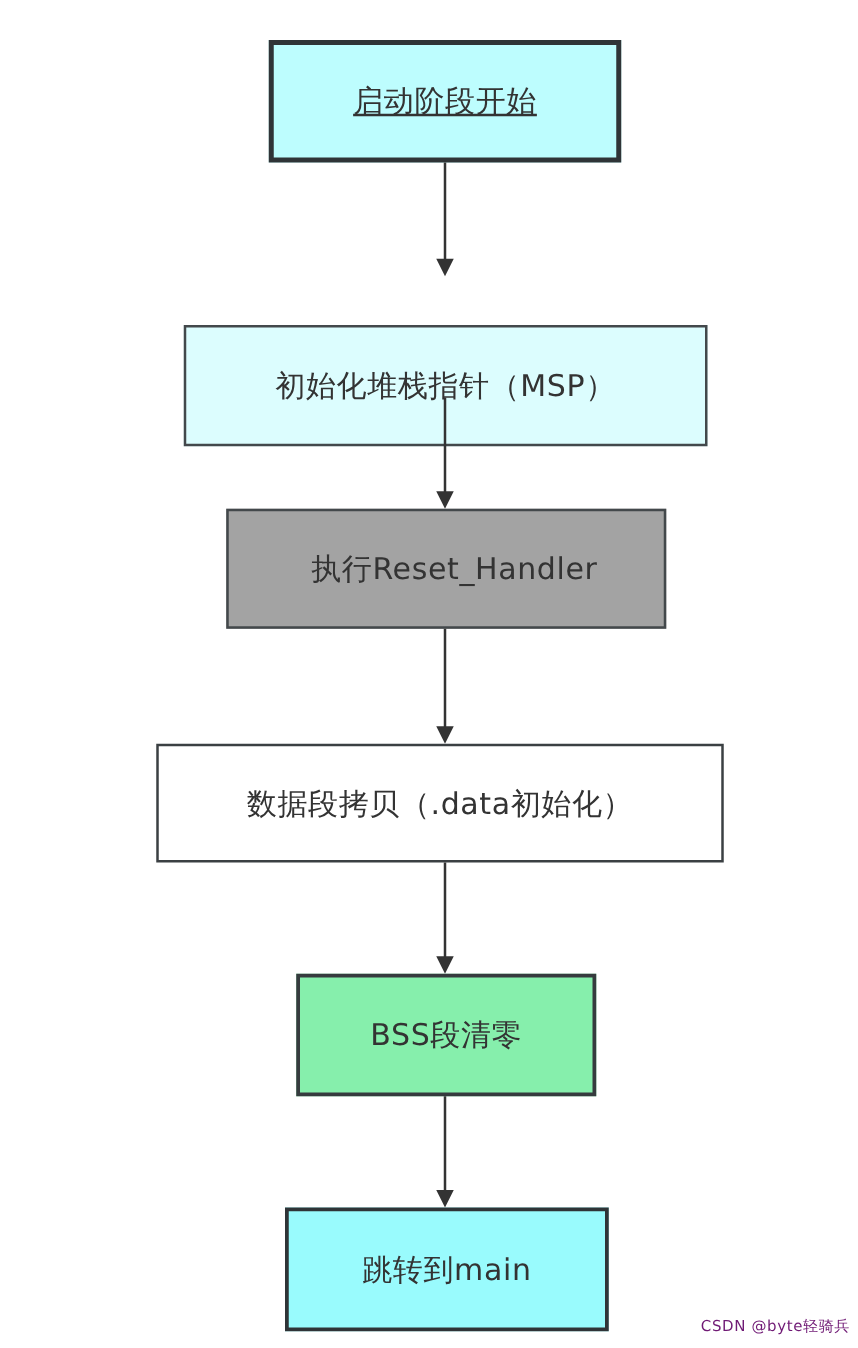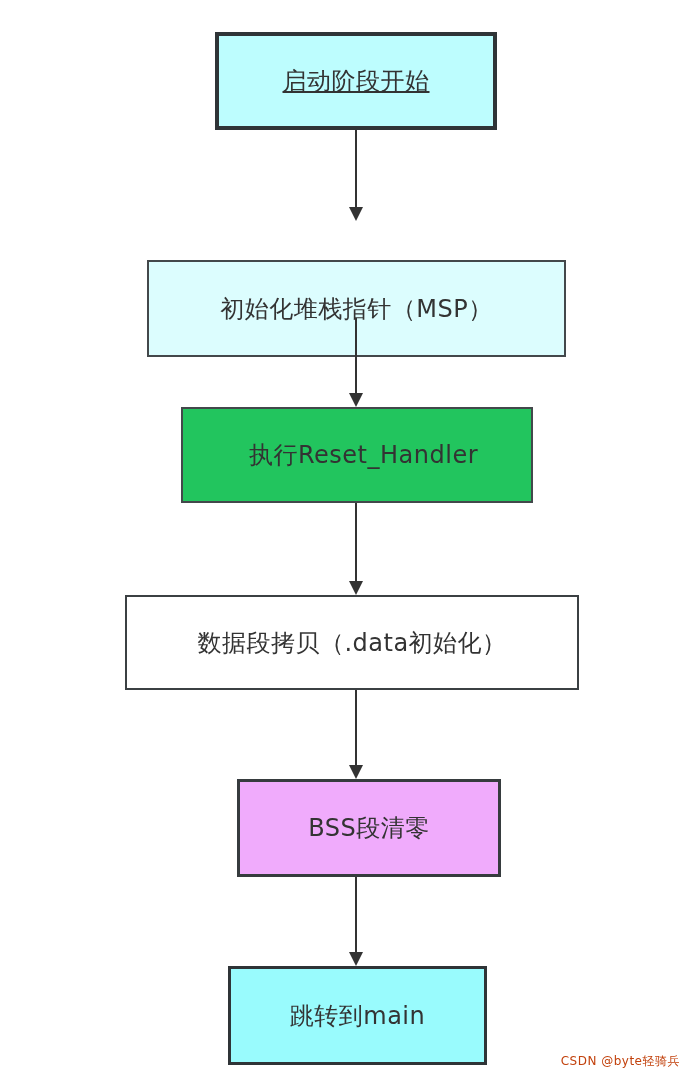--- a/index.html
+++ b/index.html
@@ -22,23 +22,23 @@
     align-items: center;
     justify-content: center;
     text-align: center;
     color: #333333;
     font-size: 24px;
     letter-spacing: 0.5px;
   }
   .node .node-label { white-space: nowrap; }
   .n1 { left: 215px; top: 32px;  width: 282px; height: 98px; border: 4px solid #2f3437; background: #bdfdfe; text-decoration: underline; }
   .n2 { left: 147px; top: 221px; width: 419px; height: 97px; border: 2px solid #43484b; background: #dcfdfe; margin-top: 39px; }
-  .n3 { left: 181px; top: 407px; width: 352px; height: 96px; border: 2px solid #43484b; background: #22c55e; padding-left: 13px; }
+  .n3 { left: 181px; top: 407px; width: 352px; height: 96px; border: 2px solid #43484b; background: #a3a3a3; padding-left: 13px; }
   .n4 { left: 125px; top: 595px; width: 454px; height: 95px; border: 2px solid #3b4043; background: #ffffff; align-items: center; }
-  .n5 { left: 237px; top: 779px; width: 264px; height: 98px; border: 3px solid #363b3e; background: #f0abfc; }
+  .n5 { left: 237px; top: 779px; width: 240px; height: 98px; border: 3px solid #363b3e; background: #86efac; }
   .n6 { left: 228px; top: 966px; width: 259px; height: 99px; border: 3px solid #2f3437; background: #99fbfd; }
 
   .arrow {
     position: absolute;
     left: 349px;
     width: 14px;
   }
   .a1 { top: 130px; height: 91px; }
   .a2 { top: 318px; height: 89px; }
   .a3 { top: 503px; height: 92px; }
@@ -60,21 +60,21 @@
     height: 0;
     border-left: 7px solid transparent;
     border-right: 7px solid transparent;
     border-top: 14px solid #333333;
   }
   .watermark {
     position: absolute;
     right: 6px;
     bottom: 8px;
     font-size: 12px;
-    color: #c2410c;
+    color: #701a75;
     letter-spacing: 0.5px;
   }
 </style>
 </head>
 <body>
 
 <div class="canvas">
 
   <div class="node n1">
     <span class="node-label">启动阶段开始</span>

